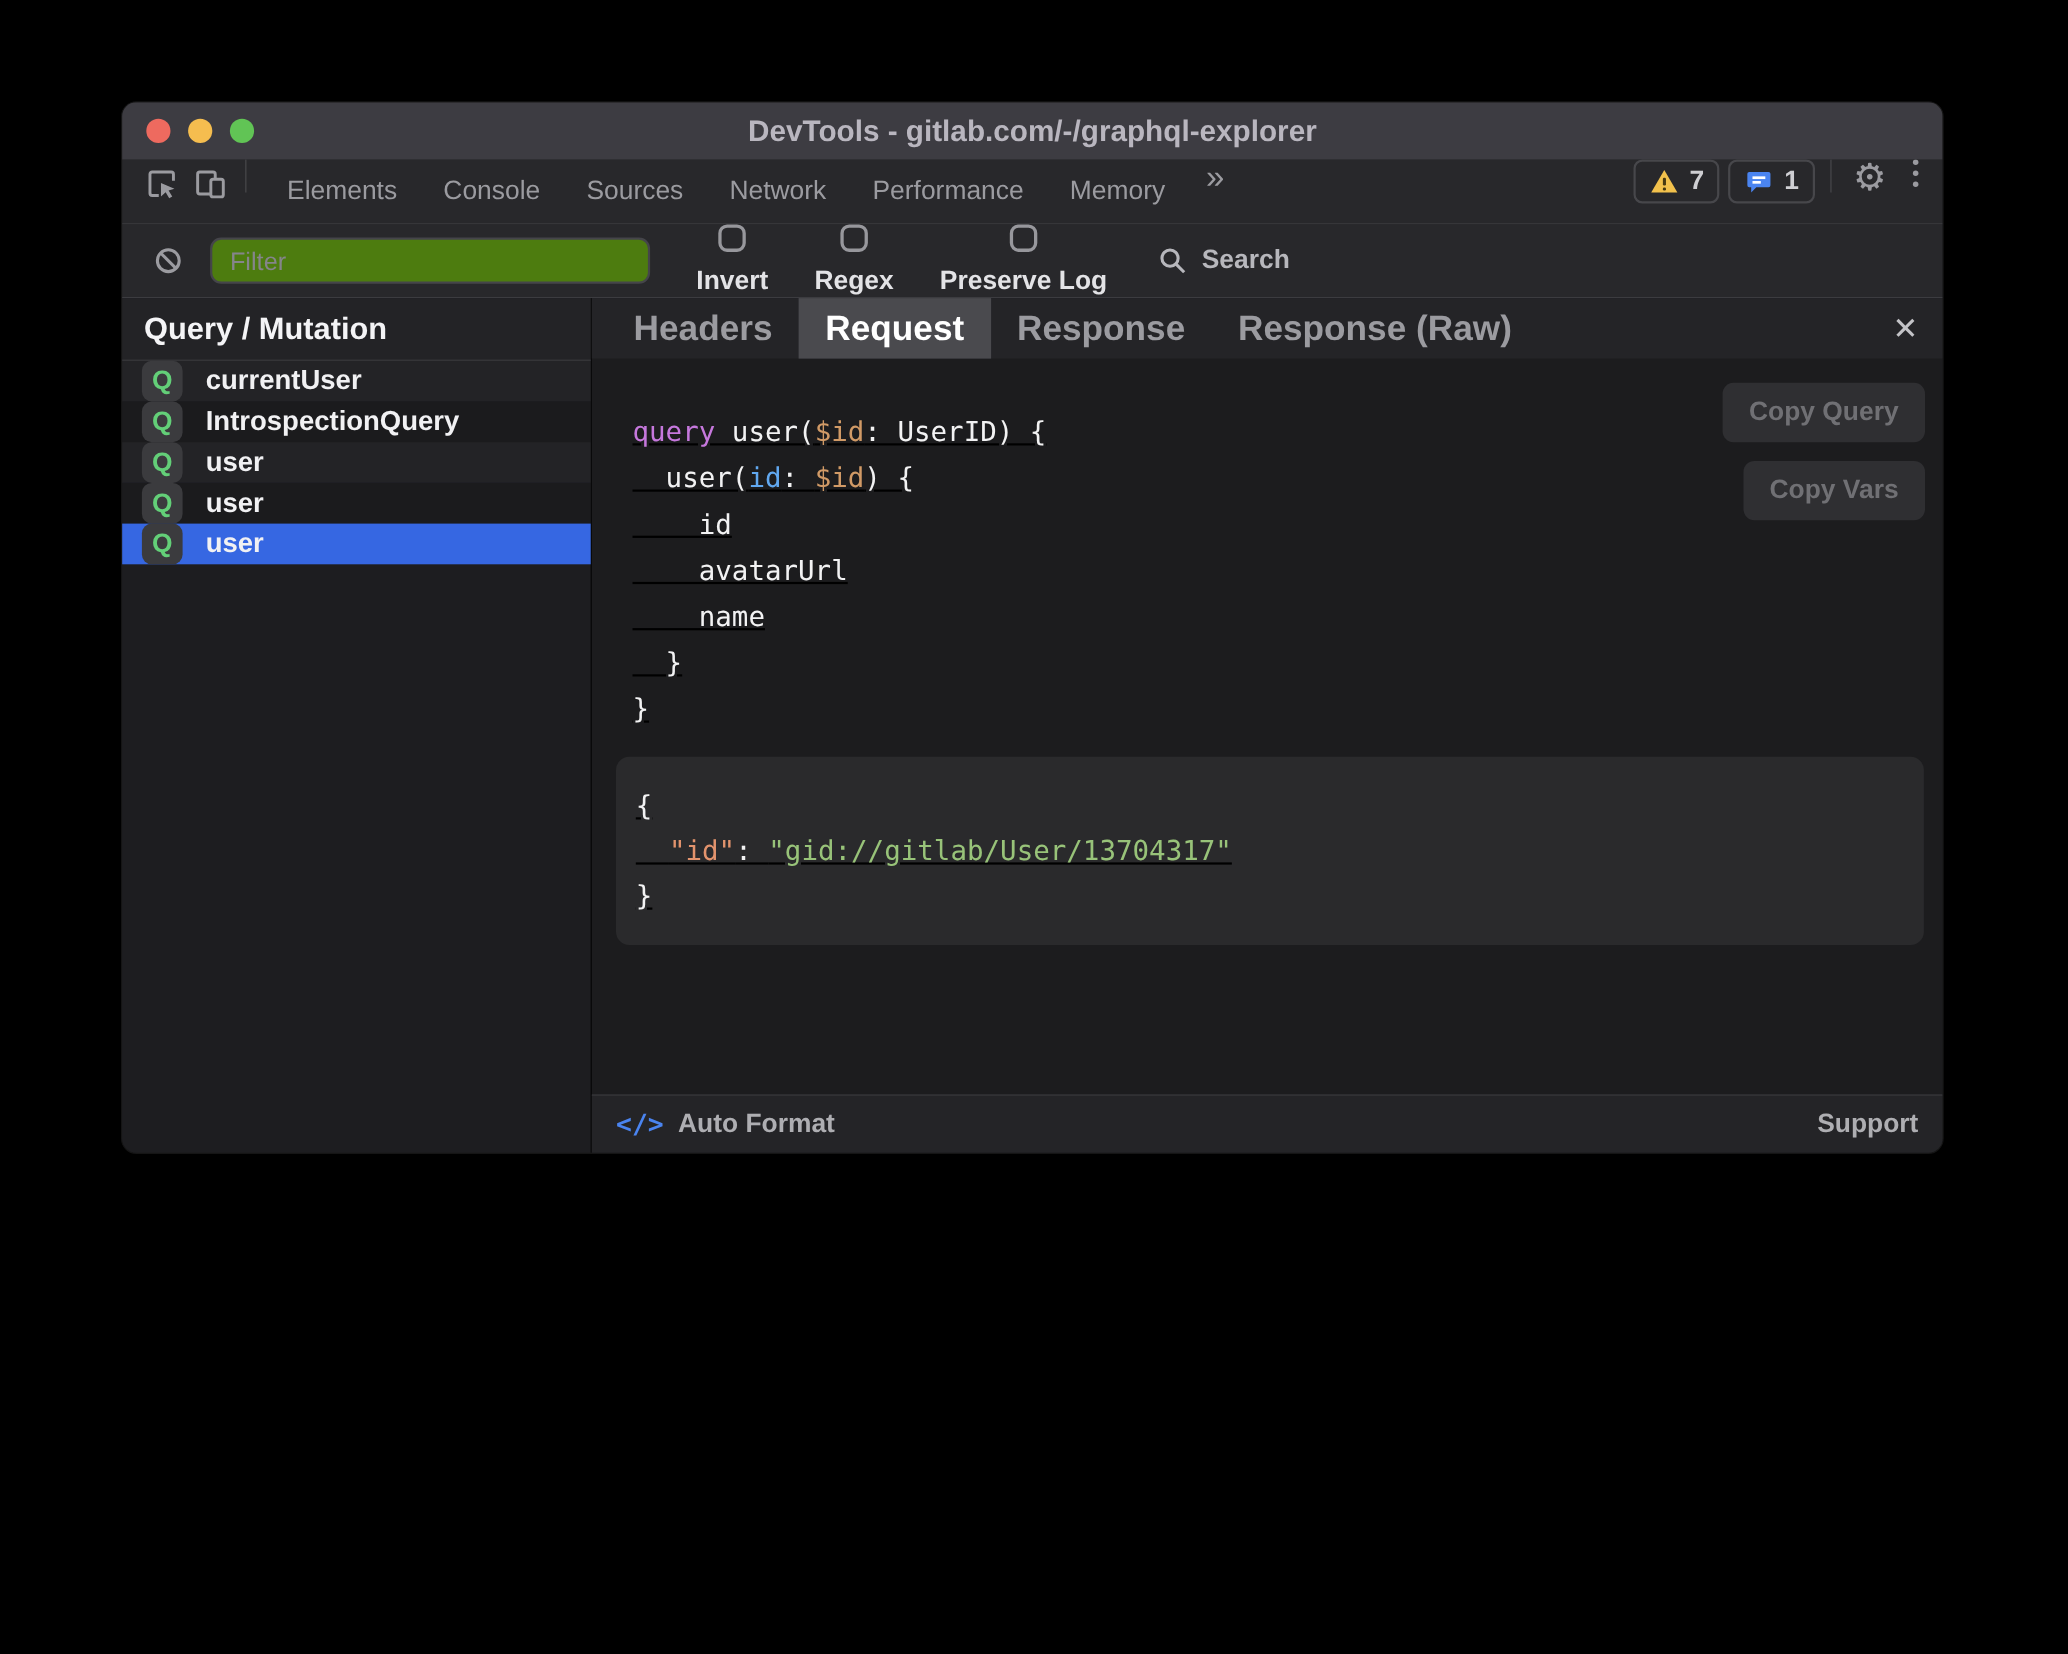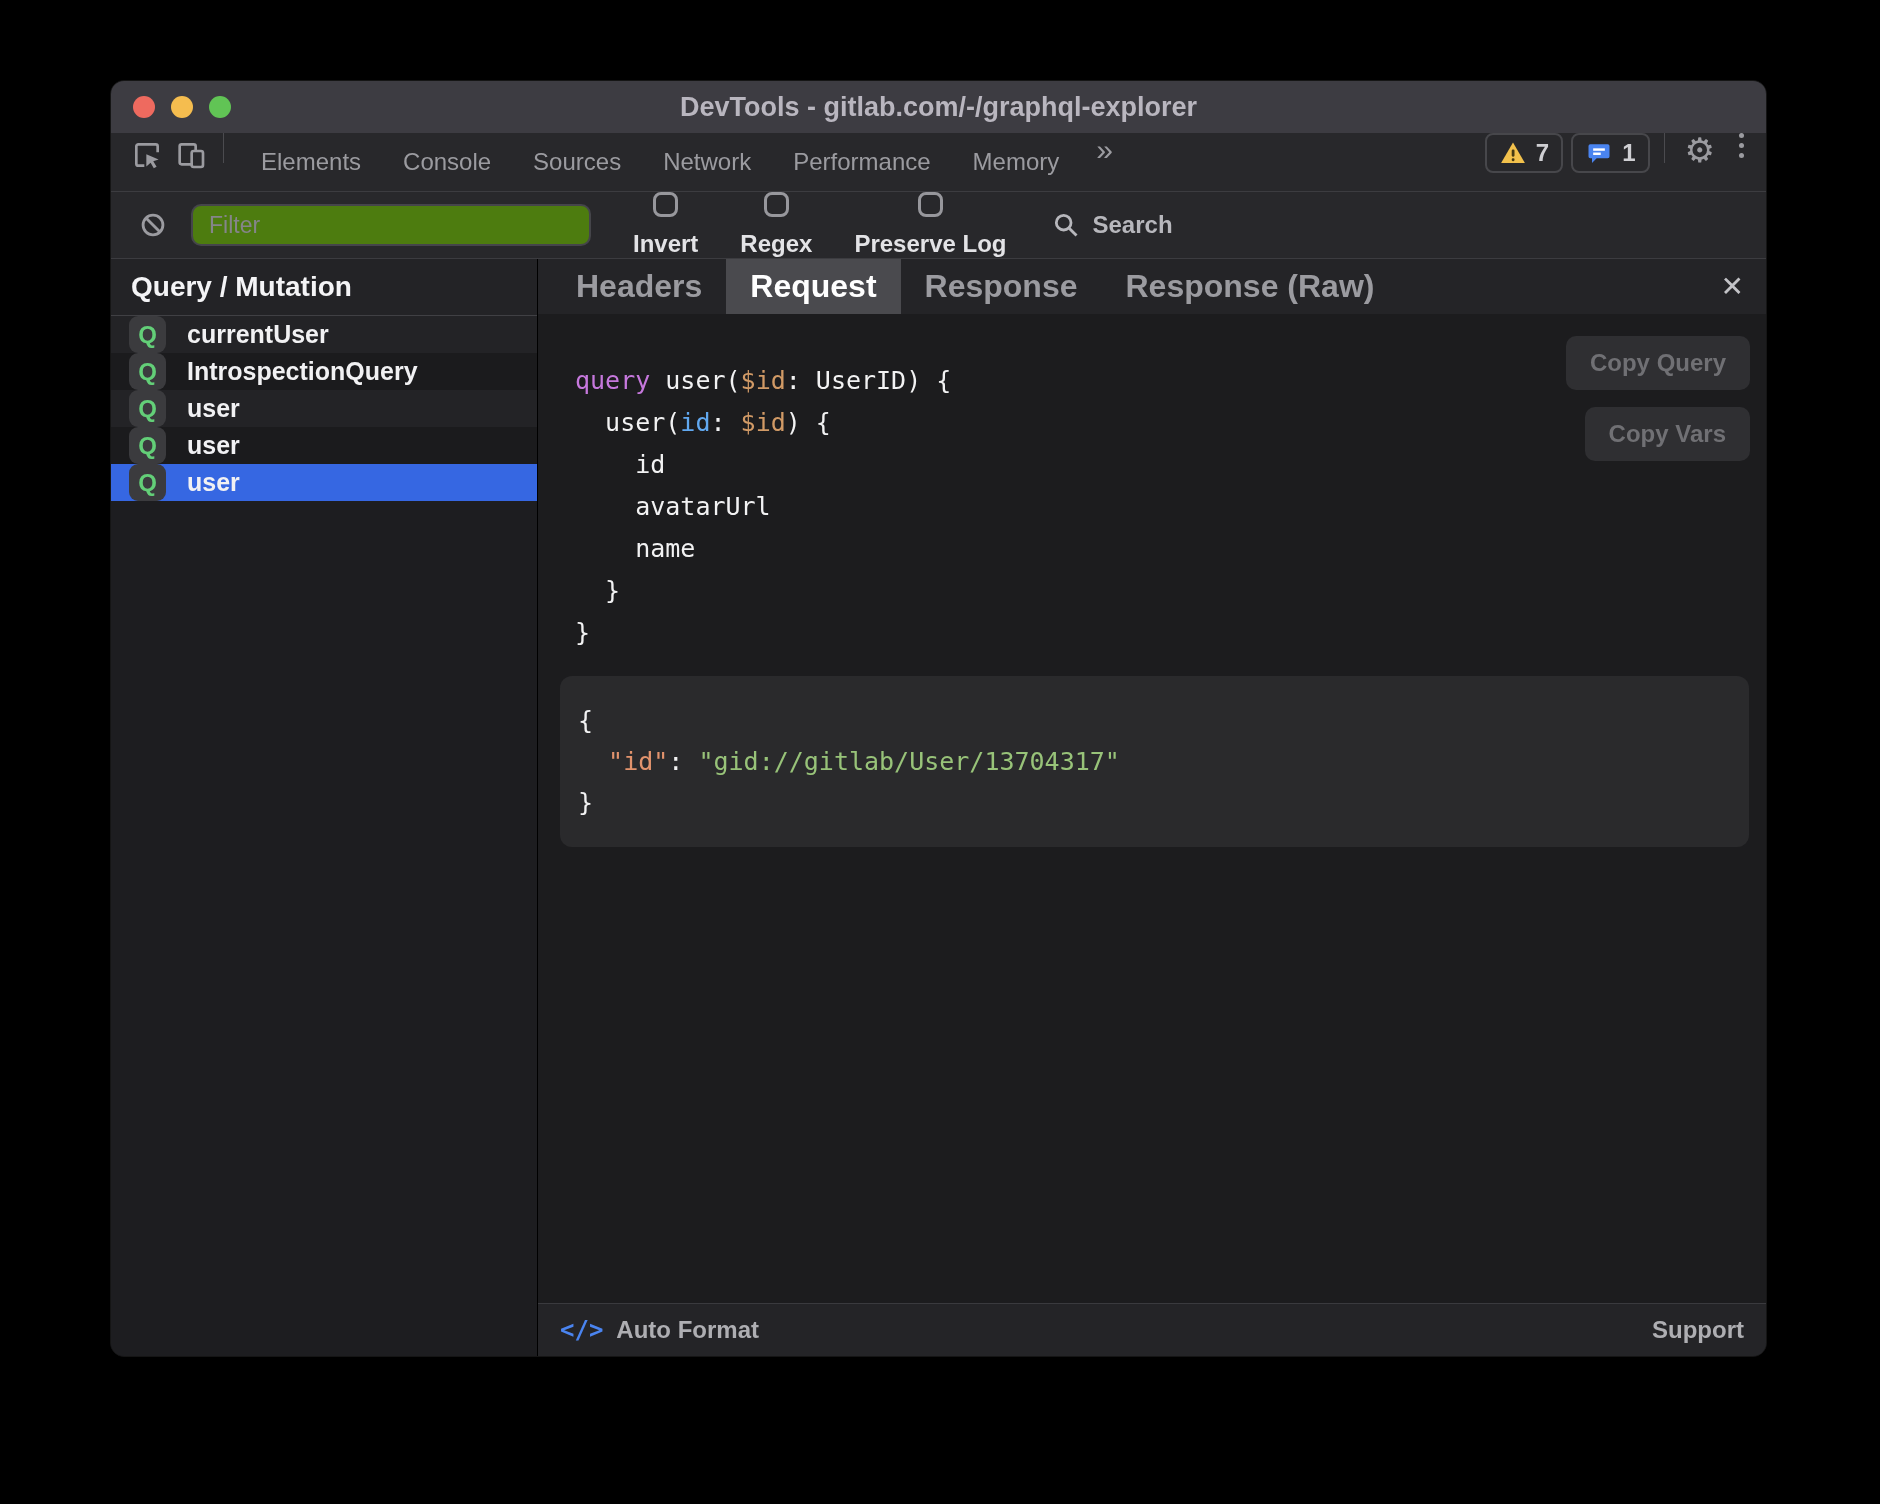--- a/index.html
+++ b/index.html
@@ -1,17 +1,17 @@
 <!DOCTYPE html>
 <html style="--c-accent: #3667e2; --c-kw: #c678dd; --c-var: #d19a66; --c-attr: #61a8f0; --c-str: #98c379; --c-key: #e2936d; --c-green_badge: #63cf78; --c-warning: #f2c14c; --c-bubble: #4a84f0; --c-traffic_red: #ee6a5f; --c-traffic_yellow: #f5bd4f; --c-traffic_green: #61c455;"><head>
 <meta charset="utf-8">
 <style>
   html,body{margin:0;padding:0;background:#000;}
   .stage{position:relative;width:1880px;height:1504px;background:#000;font-family:"Liberation Sans",sans-serif;overflow:hidden;}
-  .window{position:absolute;left:110px;top:80px;width:1657px;height:1277px;border-radius:14px;overflow:hidden;
+  .window{position:absolute;left:110px;top:92px;width:1657px;height:957px;border-radius:14px;overflow:hidden;
           background:#1c1c1e;border:1px solid #151515;display:flex;flex-direction:column;box-sizing:border-box;}
   
   .titlebar{flex:0 0 52px;background:#3d3c42;display:flex;align-items:center;position:relative;}
   .traffic{display:flex;gap:16px;padding-left:22px;z-index:2;}
   .tl{width:22px;height:22px;border-radius:50%;}
   .tl.red{background:var(--c-traffic_red,#ee6a5f);}
   .tl.yellow{background:var(--c-traffic_yellow,#f5bd4f);}
   .tl.green{background:var(--c-traffic_green,#61c455);}
   .title{position:absolute;left:0;right:0;text-align:center;font-size:27px;font-weight:700;color:#b9b6bf;}
   
@@ -50,21 +50,21 @@
           font-size:24px;font-weight:700;color:var(--c-green_badge,#63cf78);}
   .ilabel{font-size:25px;font-weight:700;color:#f1f1f3;}
   
   .detail{flex:1;display:flex;flex-direction:column;min-width:0;background:#1c1c1e;}
   .detail-tabs{flex:0 0 55px;background:#242427;display:flex;align-items:center;padding-left:14px;position:relative;}
   .dtab{height:100%;display:flex;align-items:center;padding:0 24px;font-size:32px;font-weight:600;color:#9b9ba0;white-space:nowrap;cursor:default;}
   .dtab.active{background:#4a4a4e;color:#fff;font-weight:700;}
   .closex{position:absolute;right:22px;top:0;bottom:0;display:flex;align-items:center;font-size:28px;color:#c3c3c7;cursor:default;}
   .content{flex:1;position:relative;overflow:hidden;}
   .code{padding:46px 0 0 37px;font-family:"DejaVu Sans Mono",monospace;font-size:25px;line-height:42px;}
-  .code-line{white-space:pre;}
+  .code-line{white-space:pre;text-decoration:underline;}
   .tok-pl{color:#f2f2f3;}
   .tok-kw{color:var(--c-kw,#c678dd);}
   .tok-var{color:var(--c-var,#d19a66);}
   .tok-attr{color:var(--c-attr,#61a8f0);}
   .tok-str{color:var(--c-str,#98c379);}
   .tok-key{color:var(--c-key,#e2936d);}
   .varbox{margin:22px 17px 0 22px;background:#2a2a2c;border-radius:12px;padding:24px 0 24px 18px;
           font-family:"DejaVu Sans Mono",monospace;font-size:25px;line-height:41px;}
   .copybtns{position:absolute;top:22px;right:16px;display:flex;flex-direction:column;align-items:flex-end;gap:17px;}
   .copybtn{background:#2f2f32;border:none;border-radius:10px;color:#707074;font-size:24px;font-weight:700;

